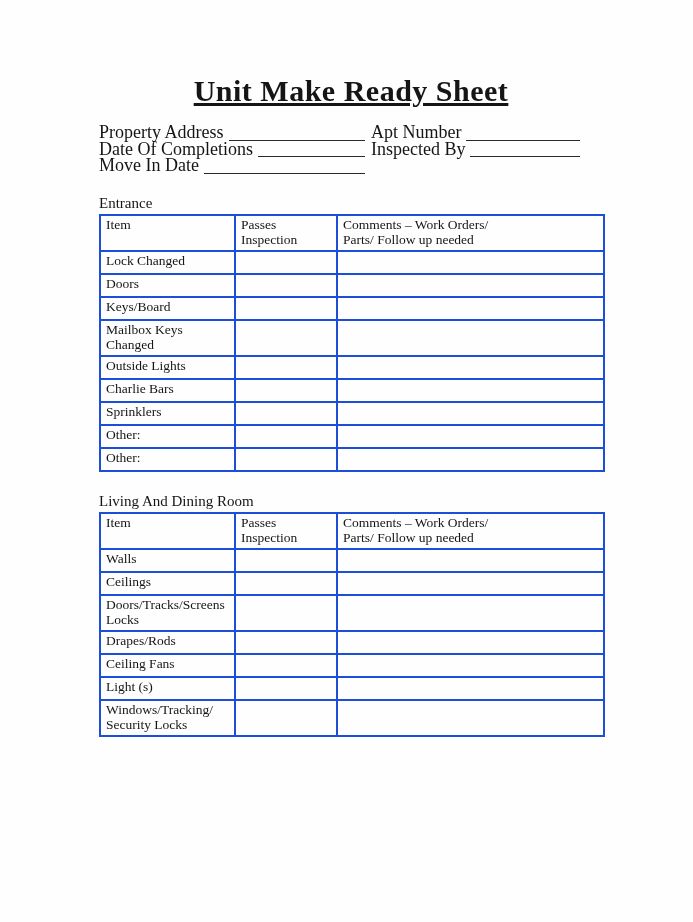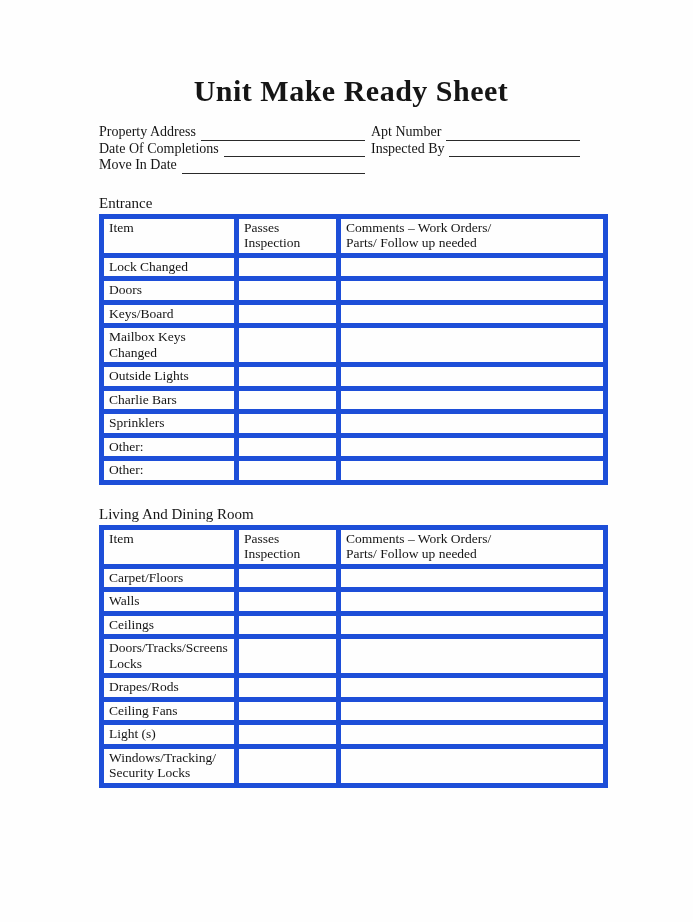--- a/index.html
+++ b/index.html
@@ -17,25 +17,26 @@
     padding: 74px 90px 0 99px;
     background: #fefefe;
   }
   .doc-title {
     width: 504px;
     text-align: center;
     font-size: 30px;
     font-weight: bold;
     letter-spacing: 0.5px;
     margin-bottom: 16px;
+    text-decoration: underline;
   }
   .info-block {
     display: flex;
     width: 504px;
-    font-size: 14px;
+    font-size: 18px;
     line-height: 16.5px;
     text-align: center;
   }
   .info-col-left  { width: 272px; }
   .info-col-right { width: 232px; }
   .info-line {
     display: flex;
     align-items: flex-end;
     height: 16.5px;
   }
@@ -57,21 +58,21 @@
     border-collapse: collapse;
     table-layout: fixed;
     width: 504px;
     font-size: 13.5px;
     line-height: 15.5px;
   }
   col.col-item     { width: 135px; }
   col.col-passes   { width: 102px; }
   col.col-comments { width: 267px; }
   th, td {
-    border: 5px solid #1d4ed8;
+    border: 2px solid #1d4ed8;
     vertical-align: top;
     text-align: left;
     padding: 1px 5px 2px 5px;
     font-weight: normal;
     white-space: pre-line;
   }
   td { height: 23px; }
   th { height: 30px; }
 </style>
 </head>
@@ -188,25 +189,20 @@
         <tr>
           <th>Item</th>
           <th>Passes
 Inspection</th>
           <th>Comments – Work Orders/
 Parts/ Follow up needed</th>
         </tr>
       </thead>
       <tbody>
           <tr>
-            <td>Carpet/Floors</td>
-            <td></td>
-            <td></td>
-          </tr>
-          <tr>
             <td>Walls</td>
             <td></td>
             <td></td>
           </tr>
           <tr>
             <td>Ceilings</td>
             <td></td>
             <td></td>
           </tr>
           <tr>

